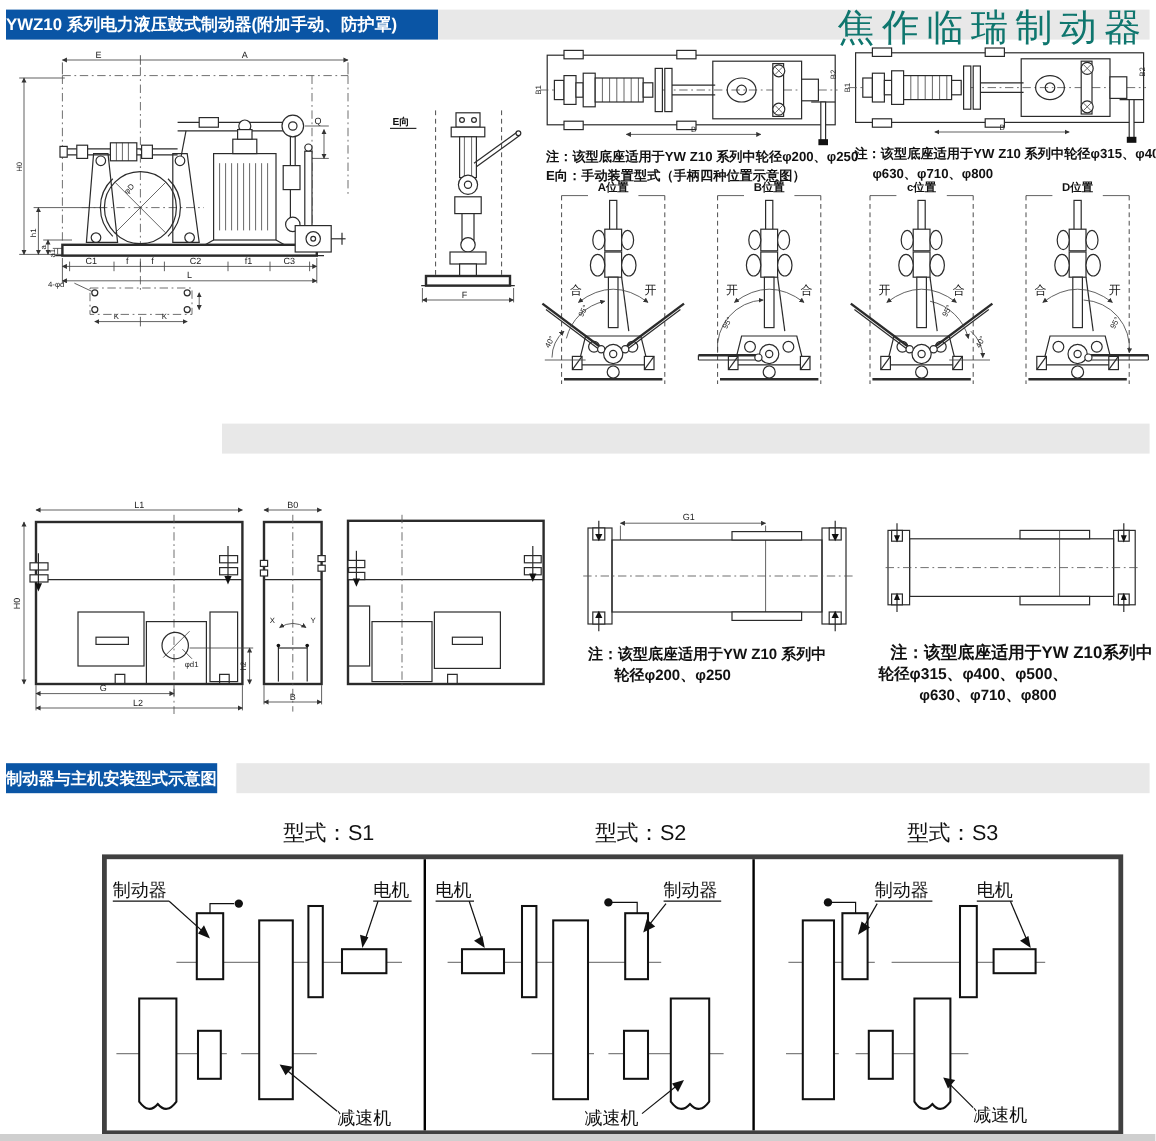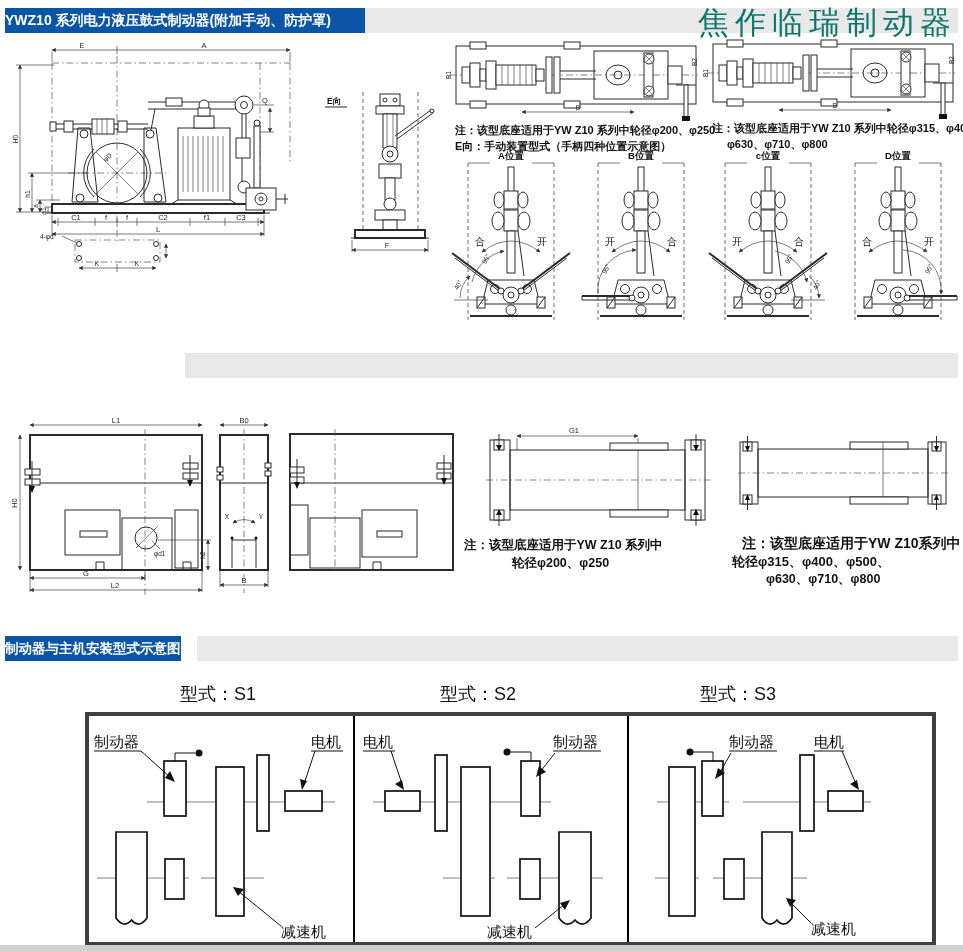--- a/index.html
+++ b/index.html
@@ -3,21 +3,21 @@
 <meta charset="utf-8">
 <style>
   *{margin:0;padding:0;box-sizing:border-box}
   html,body{width:963px;height:951px;background:#fff;font-family:"Liberation Sans","DejaVu Sans",sans-serif}
   .page{position:absolute;inset:0;width:963px;height:951px;background:#fff;overflow:hidden}
   .abs{position:absolute}
   .hdr-blue{background:#0a55a5;color:#fff;font-weight:bold;display:flex;align-items:center;white-space:nowrap;overflow:hidden}
   .hdr-gray{background:#e8e8e8}
   .watermark{font-family:"Liberation Serif","DejaVu Serif",serif;color:#0f766e;font-size:31px;letter-spacing:6px;white-space:nowrap}
   .note{color:#111;font-weight:bold;white-space:nowrap}
-  .stitle{font-size:18px;color:#111;text-align:left;white-space:nowrap}
+  .stitle{font-size:18px;color:#111;text-align:right;white-space:nowrap}
   svg{position:absolute;overflow:visible}
   svg text{font-family:"Liberation Sans","DejaVu Sans",sans-serif;fill:#222}
   .s{stroke:#2b2b2b;fill:none;stroke-width:1}
   .sw{stroke:#2b2b2b;fill:#fff;stroke-width:1}
   .thick{stroke-width:2}
   .thin{stroke-width:.6}
   .blk{fill:#111;stroke:none}
   .cl{stroke:#555;fill:none;stroke-width:.7;stroke-dasharray:7 3 1.5 3}
   .dsh{stroke:#444;fill:none;stroke-width:.8;stroke-dasharray:4 3}
   .dim{stroke:#444;fill:none;stroke-width:.7}
@@ -588,21 +588,21 @@
         <line class="s" x1="13" y1="84" x2="13" y2="98"></line>
         <polygon class="blk" points="13,81 10,87 16,87"></polygon>
       <rect class="sw" x="205" y="12" width="10" height="10"></rect>
         <line class="s" x1="210" y1="6" x2="210" y2="20"></line>
         <polygon class="blk" points="210,23 207,17 213,17"></polygon>
       <rect class="sw" x="205" y="82" width="10" height="10"></rect>
         <line class="s" x1="210" y1="84" x2="210" y2="98"></line>
         <polygon class="blk" points="210,81 207,87 213,87"></polygon>
     </g>
   </svg>
-  <div class="abs note" style="left:464px;top:537px;font-size:12.5px">注：该型底座适用于YW Z10 系列中</div>
+  <div class="abs note" style="left:490px;top:537px;font-size:12.5px">注：该型底座适用于YW Z10 系列中</div>
   <div class="abs note" style="left:512px;top:555px;font-size:12.5px">轮径φ200、φ250</div>
 
   <svg style="left:738px;top:432px" width="210" height="82" viewBox="0 0 210 82">
     <g>
       <rect class="s" x="2" y="10" width="18" height="62"></rect>
       <rect class="s" x="190" y="10" width="18" height="62"></rect>
       <rect class="s" x="20" y="17" width="170" height="48"></rect>
       <rect class="sw" x="112" y="10" width="58" height="7"></rect>
       <rect class="sw" x="112" y="65" width="58" height="7"></rect>
       <line class="cl" x1="0" y1="41" x2="210" y2="41"></line>

